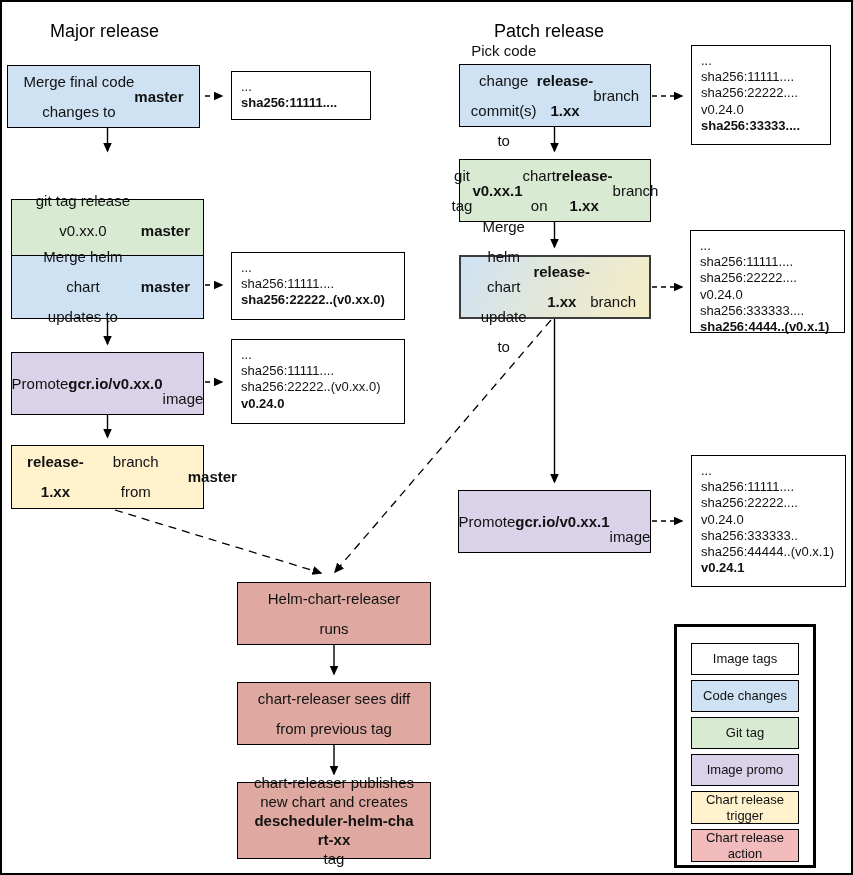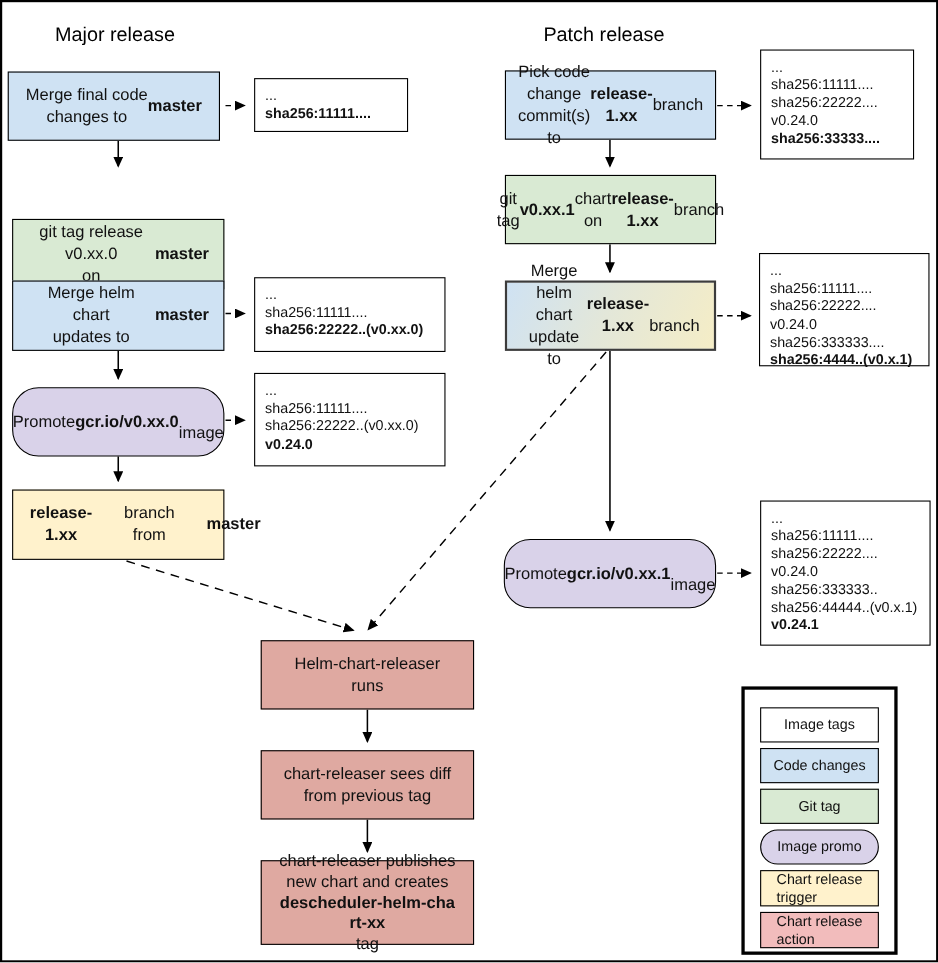--- a/index.html
+++ b/index.html
@@ -20,29 +20,29 @@
   }
   .node{
     position:absolute;
     box-sizing:border-box;
     border:1px solid #000;
     display:flex;
     align-items:center;
     justify-content:center;
     text-align:center;
     font-size:15px;
-    line-height:20px;
+    line-height:30px;
     color:#111;
     padding:0 13px;
     white-space:pre-line;
   }
   .node.tight{line-height:19px;padding:0 6px;}
   .c-blue{background:#cfe2f3;}
   .c-green{background:#d9ead3;}
-  .c-purple{background:#d9d2e9;border-radius:24px;}
+  .c-purple{background:#d9d2e9;}
   .c-yellow{background:#fff2cc;}
   .c-pink{background:#dfa9a1;}
   .c-grad{background:linear-gradient(115deg,#cfe2f3 0%,#e3e7d9 48%,#f5edc6 100%);border:2px solid #3c3c3c;}
   .anno{
     position:absolute;
     box-sizing:border-box;
     border:1px solid #000;
     background:#fff;
     color:#111;
     font-size:13px;
@@ -64,20 +64,21 @@
     padding-top:16px;
     gap:5px;
   }
   .legend-item{
     box-sizing:border-box;
     width:108px;
     border:1px solid #000;
     display:flex;
     align-items:center;
     justify-content:center;
+    text-align:center;
     font-size:13px;
     line-height:15.5px;
     color:#111;
     white-space:pre-line;
   }
   .lh-32{height:32px;}
   .lh-33{height:33px;}
   .c-white{background:#fff;}
   .c-pink-light{background:#f2bcbc;}
   svg.arrows{position:absolute;left:0;top:0;pointer-events:none;}

